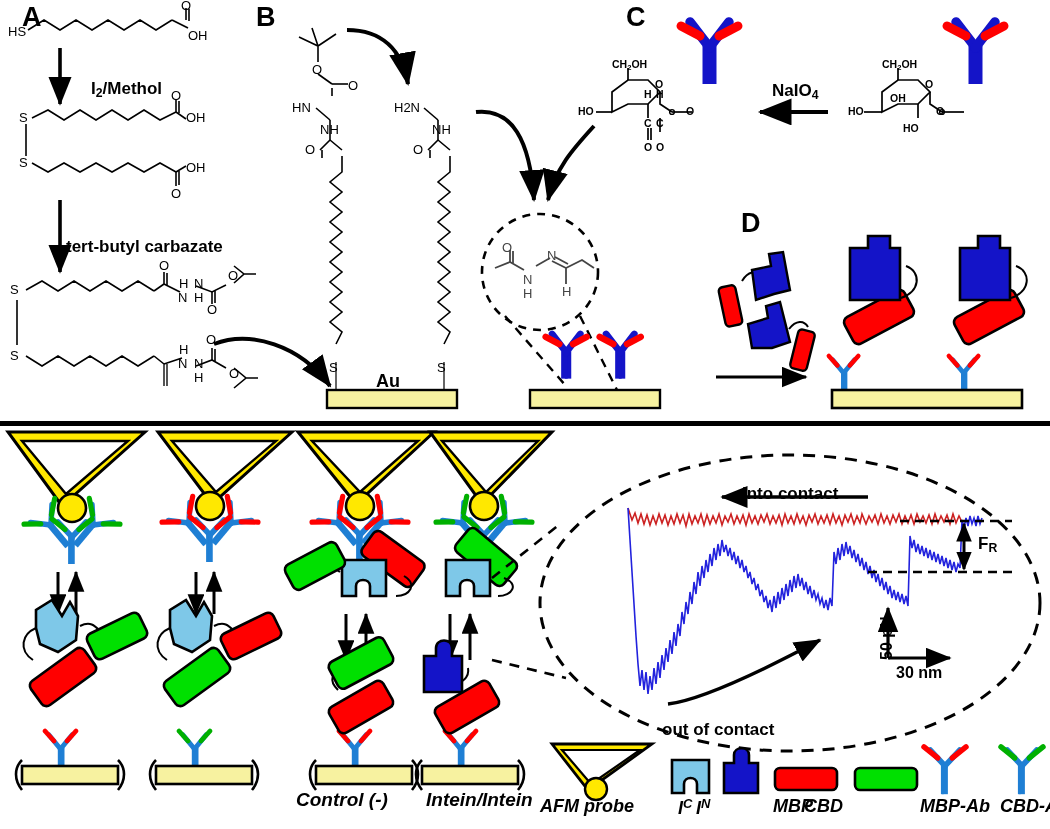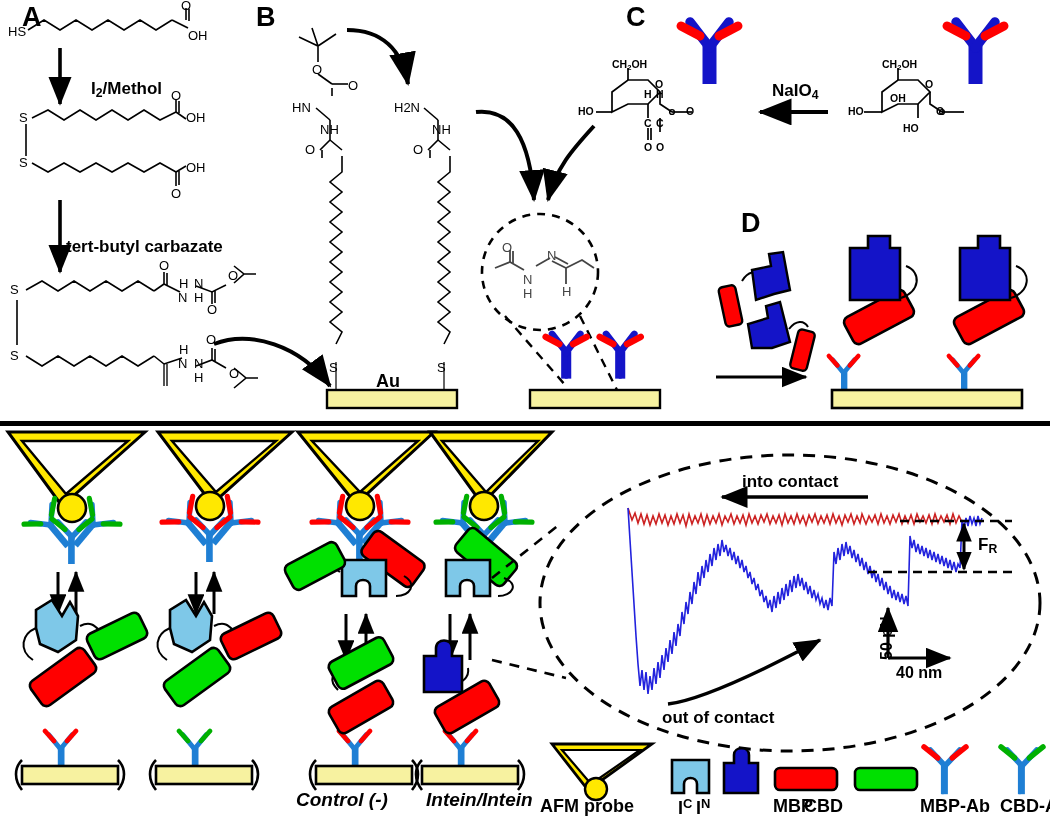--- a/index.html
+++ b/index.html
@@ -7,22 +7,22 @@
        font-family:"Liberation Sans", sans-serif;color:#000;}
   .fig{position:absolute;left:0;top:0;width:1050px;height:829px;}
   .panel-letter{position:absolute;font-weight:bold;font-size:27px;letter-spacing:0;}
   .rxn-label{position:absolute;font-weight:bold;font-size:17px;line-height:1.05;text-align:center;}
   .chem-atom{position:absolute;font-size:13px;font-family:"Liberation Sans",sans-serif;}
   .chem-small{position:absolute;font-size:10.5px;font-weight:bold;}
   .sub{font-size:0.72em;vertical-align:-0.25em;}
   .sup{font-size:0.72em;vertical-align:0.45em;}
   .divider{position:absolute;background:#000;}
   .bottom-label{position:absolute;font-weight:bold;font-style:italic;font-size:19px;white-space:nowrap;}
-  .legend-label{position:absolute;font-weight:bold;font-size:18px;white-space:nowrap;}
-  .curve-label{position:absolute;font-weight:bold;font-size:17px;white-space:nowrap;}
+  .legend-label{position:absolute;font-weight:bold;font-style:italic;font-size:18px;white-space:nowrap;}
+  .curve-label{position:absolute;font-weight:bold;font-size:17px;white-space:nowrap;margin-top:12px;}
   .scale-label{position:absolute;font-weight:bold;font-size:16px;white-space:nowrap;}
   .scale-label.vert{transform:rotate(-90deg);transform-origin:left top;}
   svg{overflow:visible;}
 </style>
 </head>
 <body>
 
 <div class="fig">
 
 
@@ -513,23 +513,23 @@
 
 <div class="divider" style="left:0;top:421px;width:1050px;height:5px;"></div>
 
 
 <div class="bottom-label" style="left:296px;top:789px;">Control (-)</div>
 <div class="bottom-label" style="left:426px;top:789px;">Intein/Intein</div>
 
 
 <div class="curve-label" style="left:742px;top:472px;">into contact</div>
 <div class="curve-label" style="left:662px;top:708px;text-align:right;">out of contact</div>
-<div class="curve-label" style="left:978px;top:535px;">F<span class="sub">R</span></div>
+<div class="curve-label" style="left:978px;top:522px;">F<span class="sub">R</span></div>
 <div class="scale-label vert" style="left:878px;top:660px;">50 pN</div>
-<div class="scale-label" style="left:896px;top:664px;">40 nm</div>
+<div class="scale-label" style="left:896px;top:664px;">30 nm</div>
 
 
 <div class="legend-label" style="left:540px;top:796px;">AFM probe</div>
 <div class="legend-label" style="left:678px;top:796px;">I<span class="sup">C</span></div>
 <div class="legend-label" style="left:696px;top:796px;">I<span class="sup">N</span></div>
 <div class="legend-label" style="left:773px;top:796px;">MBP</div>
 <div class="legend-label" style="left:804px;top:796px;">CBD</div>
 <div class="legend-label" style="left:920px;top:796px;">MBP-Ab</div>
 <div class="legend-label" style="left:1000px;top:796px;">CBD-Ab</div>
 

